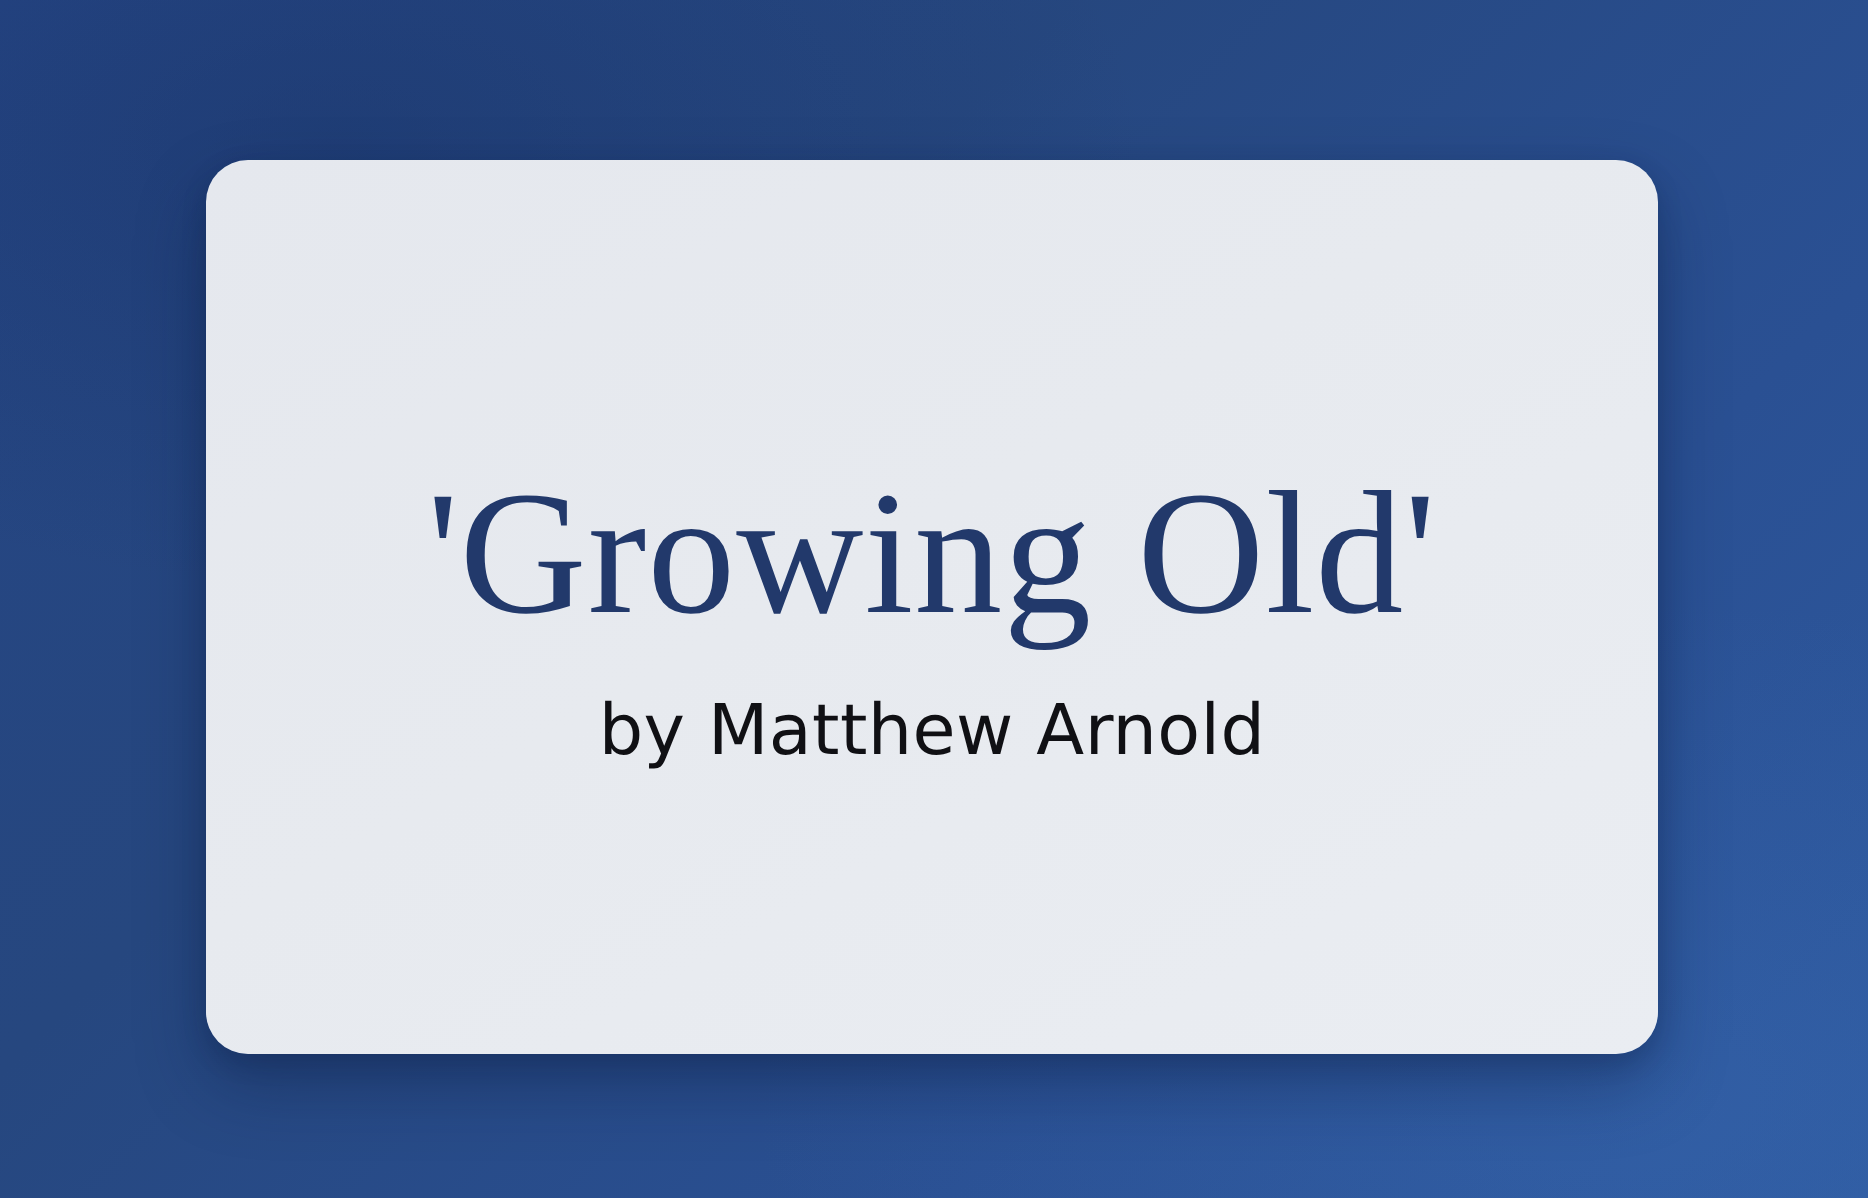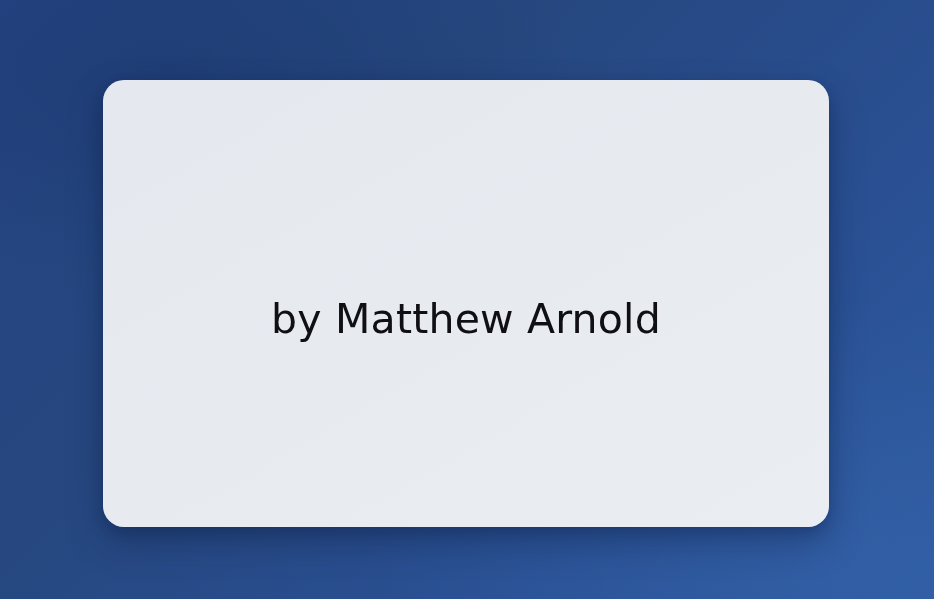--- a/index.html
+++ b/index.html
@@ -75,37 +75,38 @@
     color: #22396b;
     letter-spacing: 0.5px;
     margin: 0;
     text-align: center;
     white-space: nowrap;
   }
 
   
   .poem-author {
     font-family: "DejaVu Sans", "Liberation Sans", sans-serif;
-    font-size: 41px;
+    font-size: 35px;
     font-weight: 400;
     line-height: 1.2;
     color: #101014;
     letter-spacing: 0.2px;
     margin: 20px 0 0 0;
     text-align: right;
     white-space: nowrap;
   }
 </style>
 </head>
 <body>
 
 <div class="slide-backdrop">
 
   <div class="title-card">
 
     <div class="card-inner">
 
+      <h1 class="poem-title">'Growing Old'</h1>
 
       <p class="poem-author">by Matthew Arnold</p>
 
     </div>
   </div>
 </div>
 
 </body></html>

